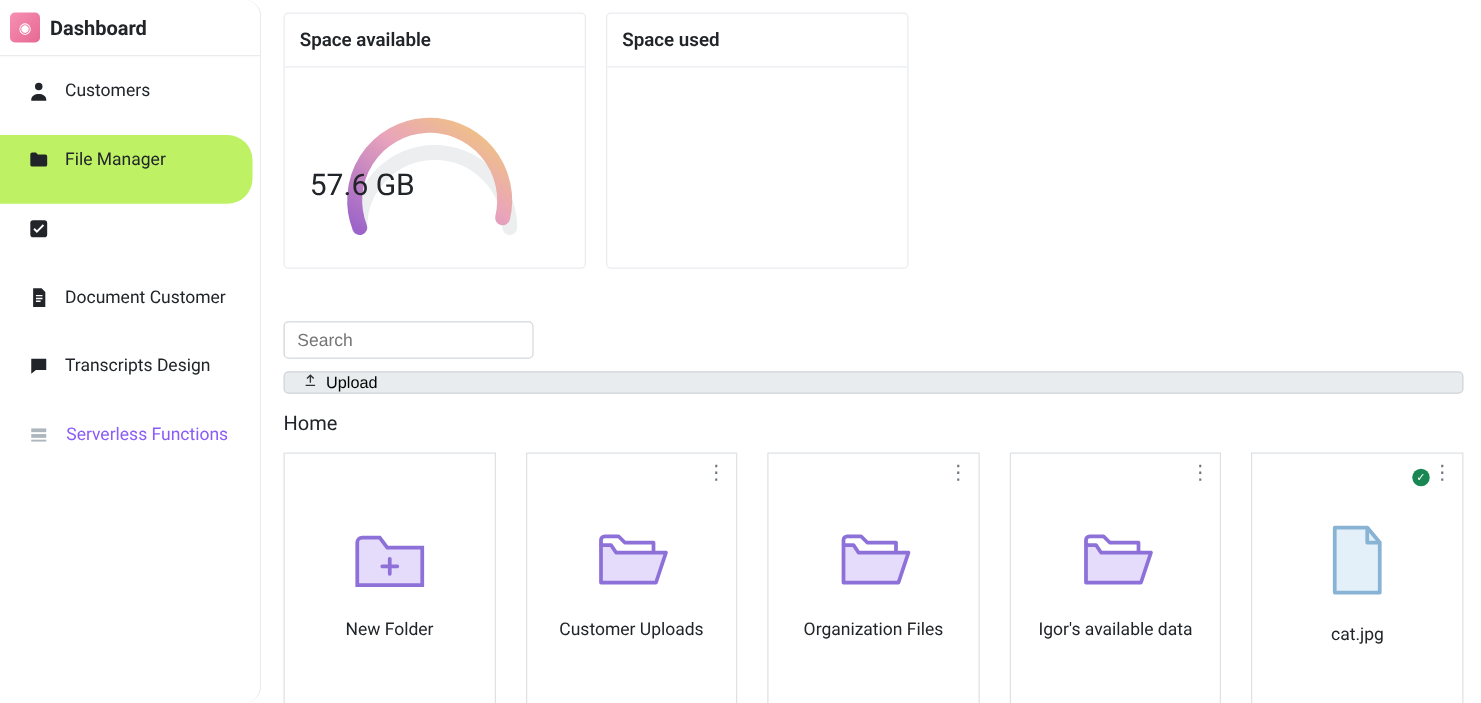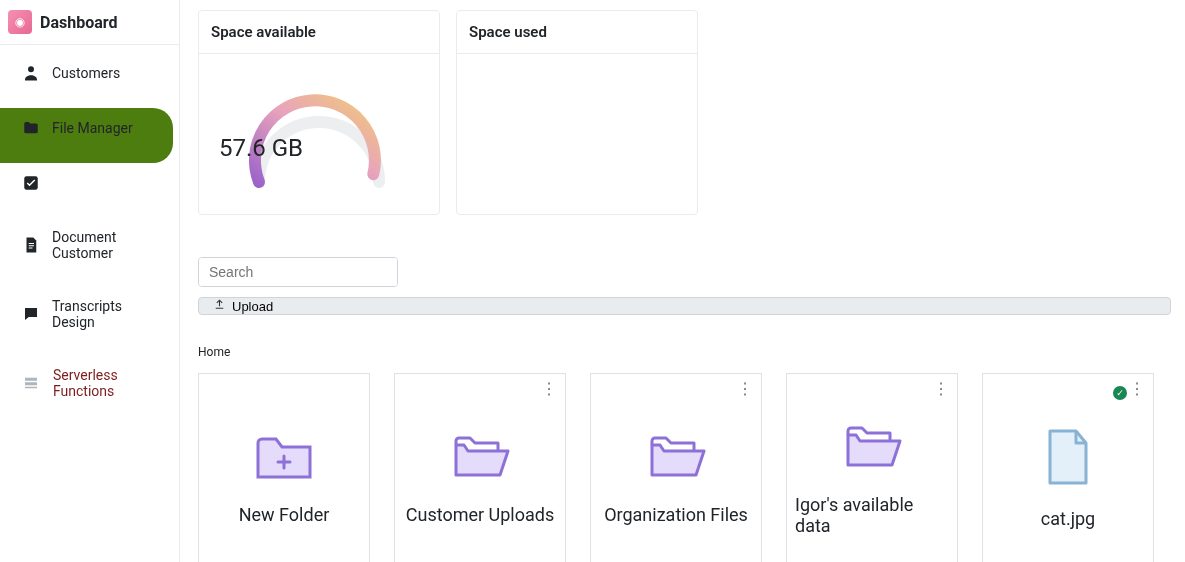--- a/index.html
+++ b/index.html
@@ -10,23 +10,24 @@
       background: #fff;
       width: 1185px;
       height: 562px;
       overflow: hidden;
     }
 
     .app { display: flex; height: 100%; }
 
     
     .sidebar {
-      width: 180px;
+      width: 209px;
       border-right: 1px solid #e9ecef;
       flex-shrink: 0;
+      border-radius: 13px;
     }
     .brand {
       display: flex;
       align-items: center;
       padding: 10px 8px 10px 8px;
       gap: 8px;
       border-bottom: 1px solid #e9ecef;
     }
     .brand-logo {
       width: 24px; height: 24px;
@@ -48,25 +49,25 @@
     .nav-item {
       display: flex;
       align-items: center;
       gap: 12px;
       padding: 11px 14px 26px 22px;
       cursor: pointer;
       color: #212529;
       font-size: 14px;
     }
     .nav-item.active {
-      background: #4d7c0f;
+      background: #bef264;
       border-radius: 0 20px 20px 0;
       margin-right: 6px;
     }
-    .nav-item.disabled { color: #7f1d1d; cursor: default; gap: 13px; }
+    .nav-item.disabled { color: #8b5cf6; cursor: default; gap: 13px; }
     .nav-icon { width: 18px; height: 18px; display: flex; align-items: center; justify-content: center; }
 
     
     .main { flex: 1; padding: 10px 14px 0 18px; overflow: auto; }
 
     .gauges { display: flex; gap: 16px; }
     .gauge-card {
       border: 1px solid #e9ecef;
       border-radius: 4px;
       width: 242px;
@@ -113,27 +114,27 @@
       padding: 6px 10px;
       font-size: 14px;
       outline: none;
     }
     .upload-btn {
       border: 1px solid #ced4da;
       background: #e9ecef;
       border-radius: 4px;
       padding: 0 14px;
       cursor: pointer;
-      display: flex; align-items: center; gap: 6px;
+      display: flex; align-items: flex-start; gap: 6px;
       font-size: 13px;
     }
 
     .breadcrumb {
-      margin-top: 30px;
-      font-size: 12px;
+      margin-top: 14px;
+      font-size: 16px;
     }
 
     .cards {
       display: flex;
       gap: 24px;
       margin-top: 14px;
     }
     .fcard {
       width: 172px;
       height: 218px;
@@ -158,21 +159,21 @@
       position: absolute;
       top: 12px; right: 26px;
       width: 14px; height: 14px;
       border-radius: 50%;
       background: #198754;
       color: #fff;
       font-size: 9px;
       display: flex; align-items: center; justify-content: center;
     }
     .fcard .fcard-icon { margin-bottom: 18px; margin-top: -8px; }
-    .fcard .fcard-label { font-size: 18px; text-align: left; padding: 0 8px; }
+    .fcard .fcard-label { font-size: 14px; text-align: right; padding: 0 8px; }
 
   </style>
 </head>
 <body>
 
 <div class="app">
 
   <div class="sidebar">
     <div class="brand">
       <div class="brand-logo"></div>

